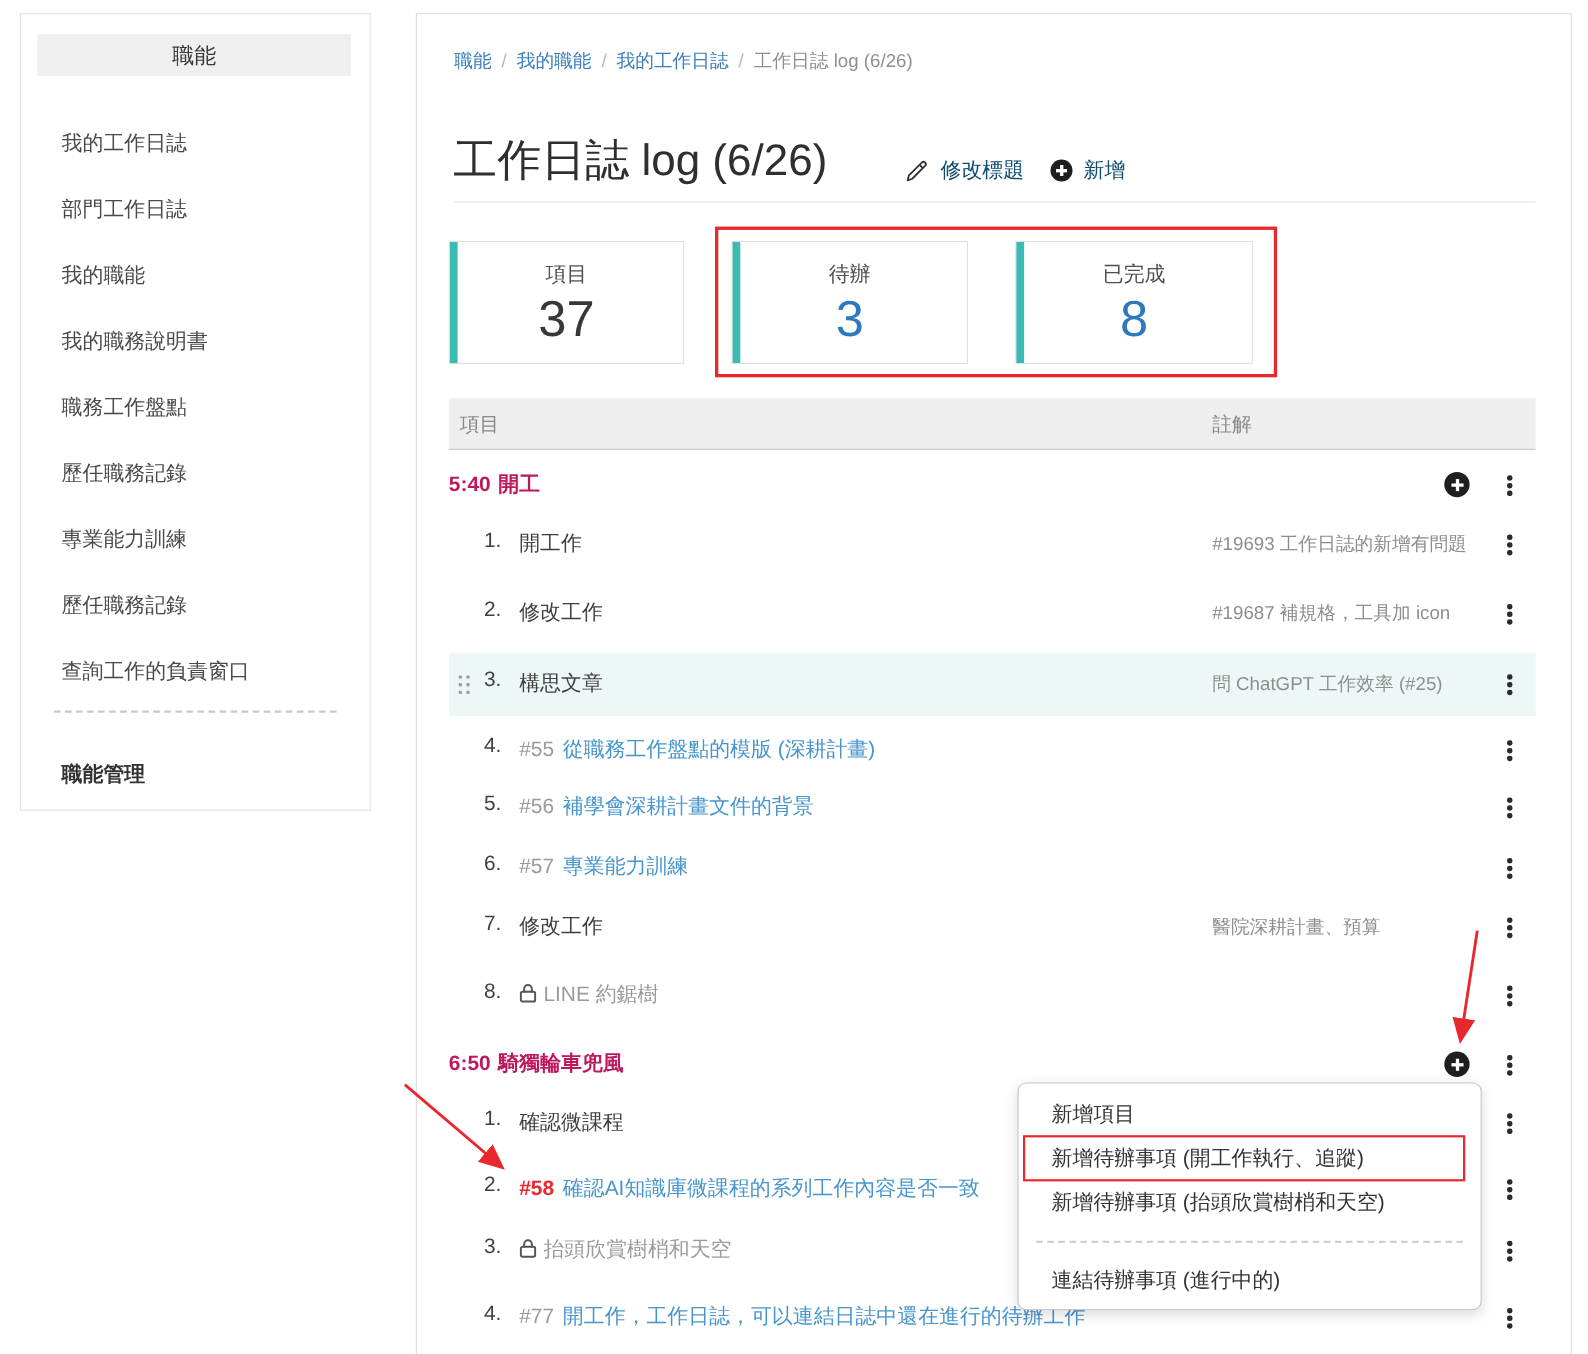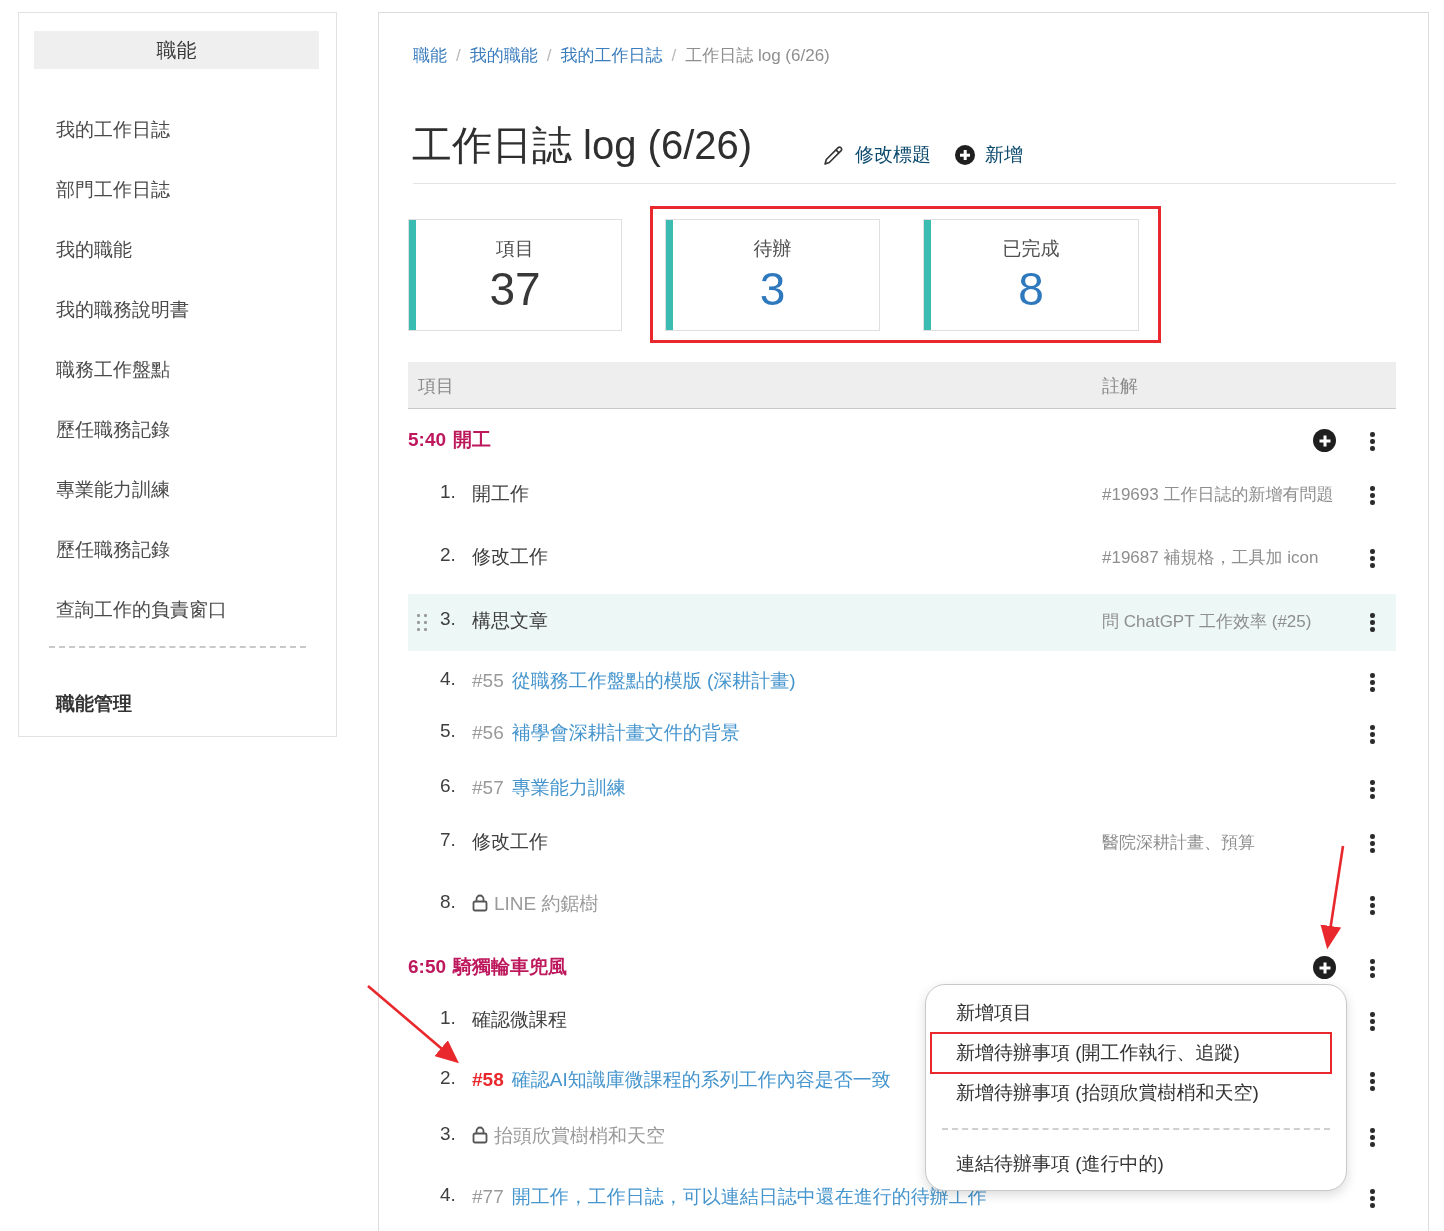--- a/index.html
+++ b/index.html
@@ -74,21 +74,21 @@
   .plus-sm::before{width:10px;height:2.6px;transform:translate(-50%,-50%);}
   .plus-sm::after{width:2.6px;height:10px;transform:translate(-50%,-50%);}
   .lock-icon{display:inline-block;vertical-align:-2px;margin-right:6px;}
   .drag-handle{position:absolute;left:9px;top:50%;transform:translateY(-50%);
     display:grid;grid-template-columns:repeat(2,4px);grid-auto-rows:4px;gap:3px;cursor:grab;}
   .drag-handle i{width:3.2px;height:3.2px;background:#9b9b9b;border-radius:1px;}
   .pencil-icon{flex:none;display:inline-flex;}
 
   
   .context-menu{left:925px;top:984px;width:420px;height:205px;background:#fff;border:1px solid #c8c8c8;
-    border-radius:20px;box-shadow:0 4px 12px rgba(0,0,0,.14);z-index:10;}
+    border-radius:8px;box-shadow:0 4px 12px rgba(0,0,0,.14);z-index:10;}
   .menu-item{position:absolute;left:30px;height:28px;display:flex;align-items:center;
     font-size:19px;color:#333;cursor:pointer;white-space:nowrap;}
   .menu-divider{position:absolute;left:16px;right:16px;top:143px;border-top:2px dashed #cfcfcf;}
 
   
   .anno-rect{border:3px solid #e8282c;background:transparent;z-index:11;pointer-events:none;}
   .anno-rect.thin{border-width:2.5px;}
   .anno-svg{left:0;top:0;width:1444px;height:1231px;z-index:12;pointer-events:none;}
 </style>
 </head>

